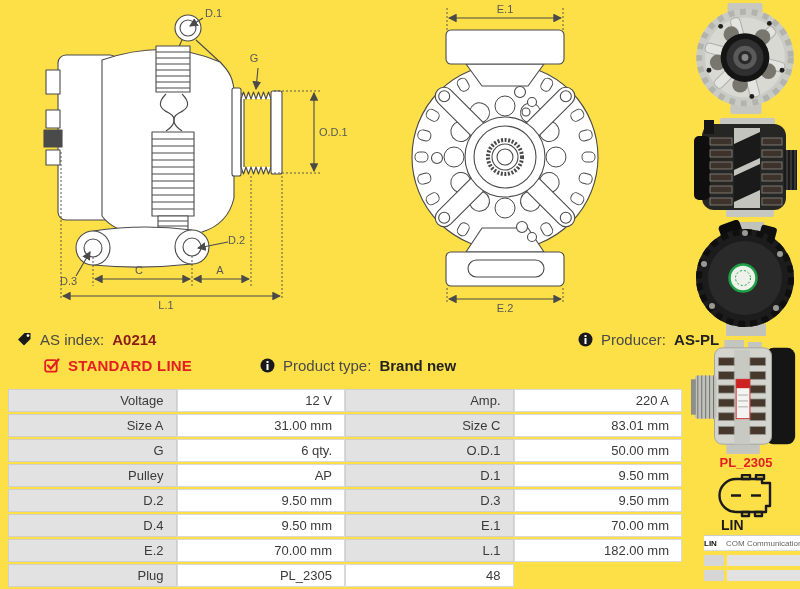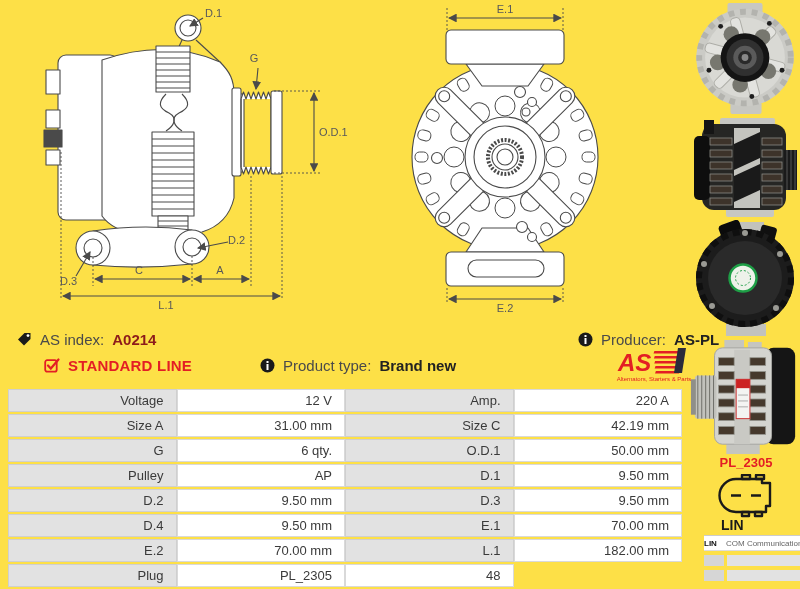--- a/index.html
+++ b/index.html
@@ -349,44 +349,30 @@
   <div class="info-item" style="left:578px;top:330px;">
     <svg width="15" height="15" viewBox="0 0 15 15">
       <circle cx="7.5" cy="7.5" r="7" fill="#1a1a1a"></circle>
       <rect x="6.5" y="6" width="2" height="6" fill="#fff"></rect>
       <rect x="6.5" y="3" width="2" height="2" fill="#fff"></rect>
     </svg>
     <span>Producer:</span>
     <span class="b">AS-PL</span>
   </div>
 
-  <div id="logo">
-    <svg width="84" height="38" viewBox="0 0 84 38">
-      <text x="6" y="25" font-size="24" font-weight="bold" font-style="italic" fill="#e31e24">AS</text>
-      <g fill="#e31e24">
-        <rect x="44" y="5" width="26" height="2.6" transform="skewX(-18)"></rect>
-        <rect x="46" y="10" width="26" height="2.6" transform="skewX(-18)"></rect>
-        <rect x="48" y="15" width="26" height="2.6" transform="skewX(-18)"></rect>
-        <rect x="50" y="20" width="26" height="2.6" transform="skewX(-18)"></rect>
-        <rect x="52" y="25" width="24" height="2.6" transform="skewX(-18)"></rect>
-      </g>
-      <path d="M66,2 L74,2 L70,27 L62,27 Z" fill="#2b2b3b"></path>
-      <text x="42" y="35" font-size="6" fill="#e31e24" text-anchor="middle">Alternators, Starters &amp; Parts</text>
-    </svg>
-  </div>
 
   <div class="spec">
     <div class="cell lab">Voltage</div>
     <div class="cell val">12 V</div>
     <div class="cell lab">Amp.</div>
     <div class="cell val">220 A</div>
     <div class="cell lab">Size A</div>
     <div class="cell val">31.00 mm</div>
     <div class="cell lab">Size C</div>
-    <div class="cell val">42.19 mm</div>
+    <div class="cell val">83.01 mm</div>
     <div class="cell lab">G</div>
     <div class="cell val">6 qty.</div>
     <div class="cell lab">O.D.1</div>
     <div class="cell val">50.00 mm</div>
     <div class="cell lab">Pulley</div>
     <div class="cell val">AP</div>
     <div class="cell lab">D.1</div>
     <div class="cell val">9.50 mm</div>
     <div class="cell lab">D.2</div>
     <div class="cell val">9.50 mm</div>

